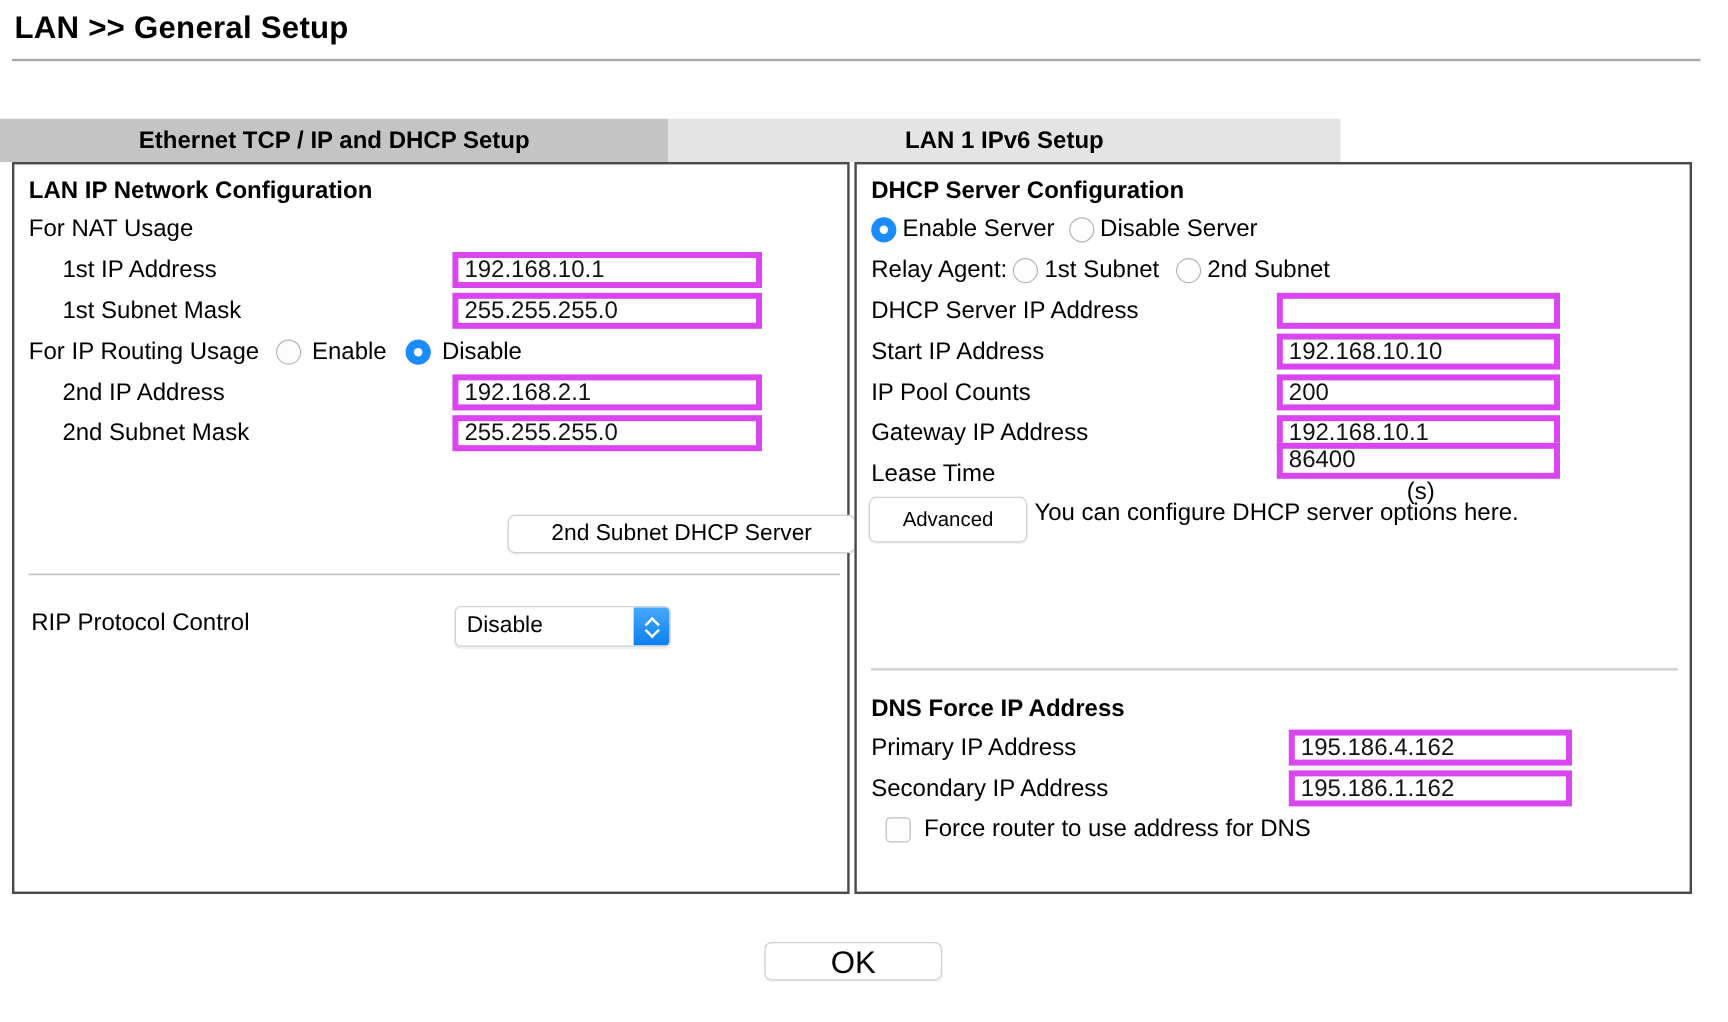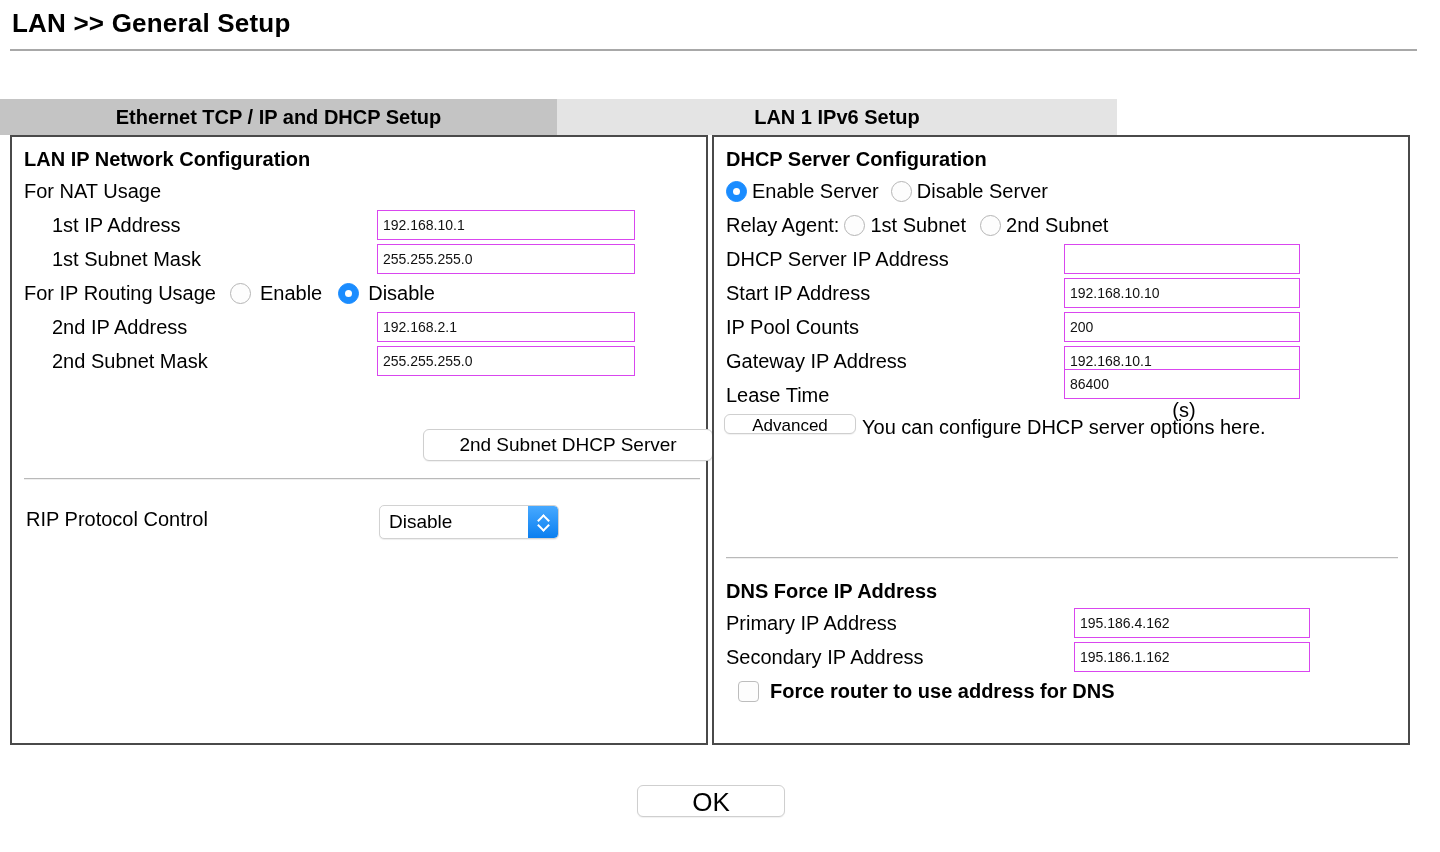--- a/index.html
+++ b/index.html
@@ -84,25 +84,25 @@
   .lbl {
     font-size: 20px;
     line-height: 24px;
     white-space: nowrap;
   }
   .lbl.pad  { padding-left: 30px; }
   .lbl.root { padding-left: 2px; }
 
   
   .tb {
-    border: 1px solid #d946ef;
+    border: 5px solid #d946ef;
     background: #fff;
     height: 30px;
     font-family: "Liberation Sans", sans-serif;
-    font-size: 14px;
+    font-size: 20px;
     color: #111;
     padding: 0 5px;
     outline: none;
     border-radius: 0;
   }
   .tb.w-left  { width: 258px; }
   .tb.w-right { width: 236px; }
 
   .left-field-col  { position: absolute; left: 365px; }
   .right-field-col { position: absolute; left: 350px; }
@@ -152,21 +152,21 @@
     cursor: pointer;
     white-space: nowrap;
   }
   .btn-subnet {
     position: absolute;
     left: 411px; top: 292px;
     width: 290px; height: 32px;
     font-size: 19px;
   }
   .btn-advanced {
-    width: 132px; height: 20px;
+    width: 132px; height: 38px;
     font-size: 17px;
     margin-right: 4px;
     flex: 0 0 auto;
   }
   .btn-ok {
     position: absolute;
     left: 637px; top: 785px;
     width: 148px; height: 32px;
     font-size: 26px;
   }
@@ -393,21 +393,21 @@
 
         <div class="row">
           <span class="lbl root">Secondary IP Address</span>
           <span class="right-field-col">
             <input class="tb w-right" type="text" value="195.186.1.162" style="">
           </span>
         </div>
 
         <div class="row">
           <span class="checkbox" style="margin-left:14px;"></span>
-          <span class="lbl" style="margin-left:11px;font-weight:bold;">Force router to use address for DNS</span>
+          <span class="lbl" style="margin-left:11px;">Force router to use address for DNS</span>
         </div>
 
       </div>
 
     </div>
 
   </div>
 
   <button class="btn btn-ok">OK</button>
 

